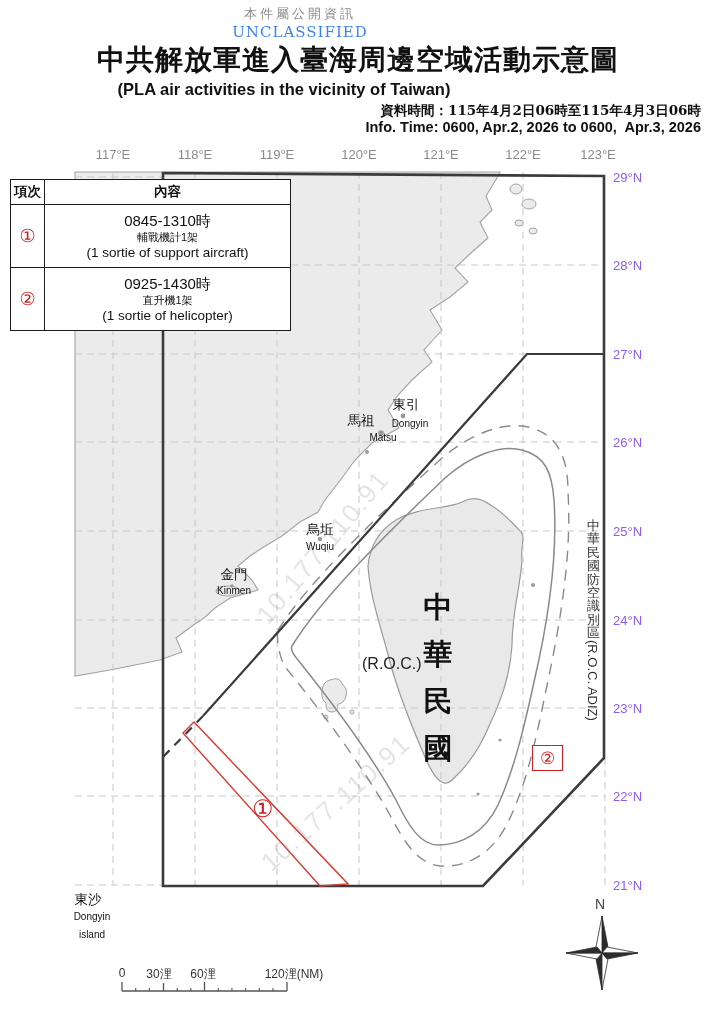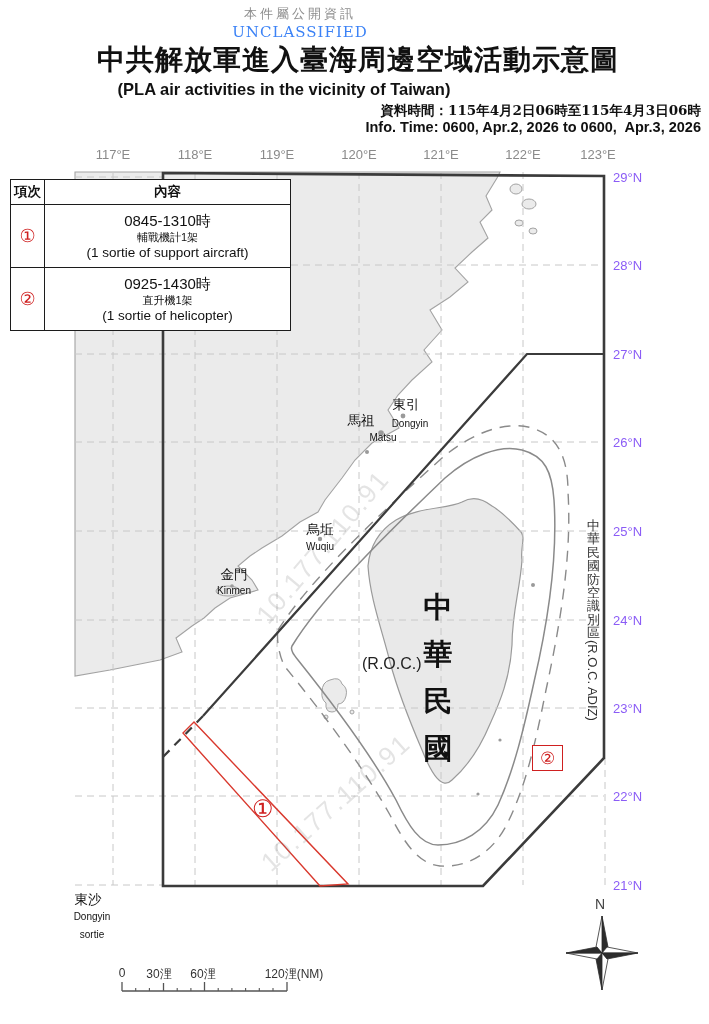--- a/index.html
+++ b/index.html
@@ -192,21 +192,21 @@
   <div class="abs ctr pl-zh" style="left:406px;top:396px">東引</div>
   <div class="abs ctr pl-en" style="left:410px;top:418px">Dongyin</div>
   <div class="abs ctr pl-zh" style="left:361px;top:412px">馬祖</div>
   <div class="abs ctr pl-en" style="left:383px;top:432px">Matsu</div>
   <div class="abs ctr pl-zh" style="left:320px;top:521px">烏坵</div>
   <div class="abs ctr pl-en" style="left:320px;top:541px">Wuqiu</div>
   <div class="abs ctr pl-zh" style="left:234px;top:566px">金門</div>
   <div class="abs ctr pl-en" style="left:234px;top:585px">Kinmen</div>
   <div class="abs ctr pl-zh" style="left:88px;top:891px">東沙</div>
   <div class="abs ctr pl-en" style="left:92px;top:911px">Dongyin</div>
-  <div class="abs ctr pl-en" style="left:92px;top:929px">sortie</div>
+  <div class="abs ctr pl-en" style="left:92px;top:929px">island</div>
 
   <div class="abs roc-v">中華民國</div>
   <div class="abs roc-en">(R.O.C.)</div>
 
   <div class="abs adiz-zh">中華民國防空識別區</div>
   <div class="abs adiz-en">(R.O.C. ADIZ)</div>
 
   <div class="abs m1">①</div>
   <div class="abs m2box">
     <span>②</span>

